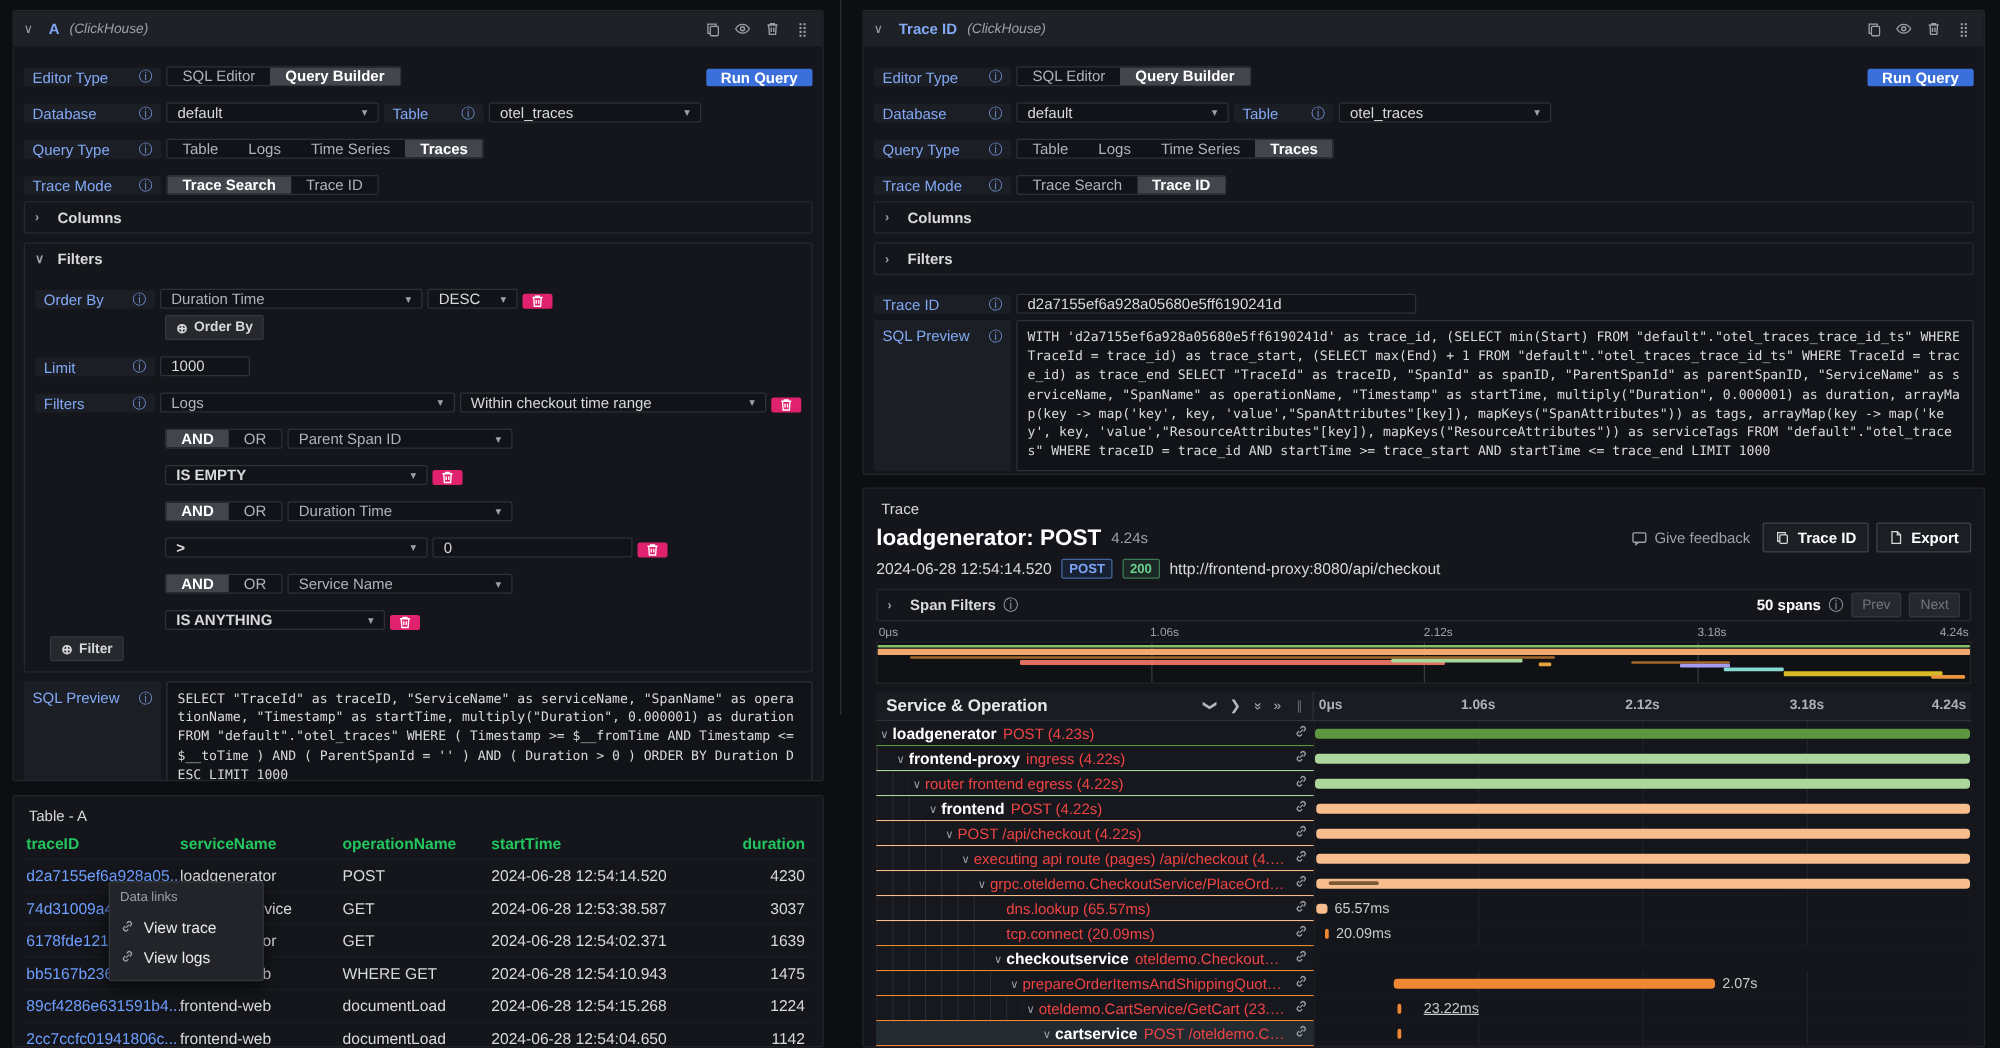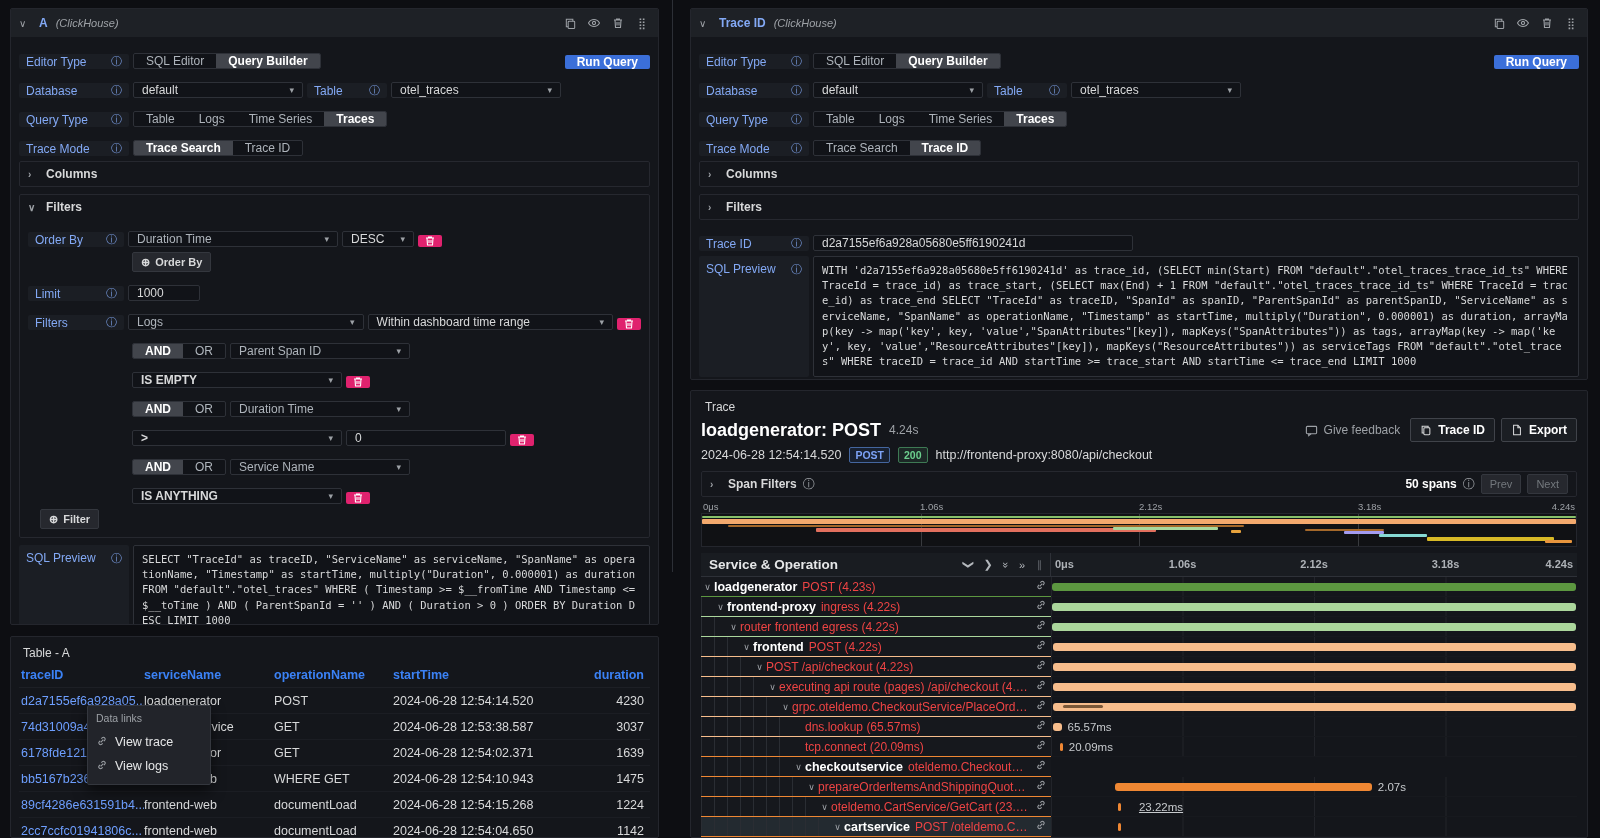--- a/index.html
+++ b/index.html
@@ -33,21 +33,21 @@
   .box { border:1px solid #26282f; border-radius:2px; margin-bottom:7px; }
   .boxhead { height:24px; display:flex; align-items:center; padding:0 8px; gap:6px; font-weight:bold; color:#d8d9da; cursor:pointer; }
   .boxbody { padding:4px 8px 8px; }
   .addbtn { background:#26282e; border:1px solid #34373e; border-radius:2px; color:#d8d9da; font-weight:bold;
     height:20px; display:inline-flex; align-items:center; padding:0 8px; gap:5px; cursor:pointer; font-size:11px; }
   .sqlcode { flex:1; background:#111318; border:1px solid #2e3138; border-radius:2px; padding:6px 8px;
     font-family:"DejaVu Sans Mono", monospace; font-size:10.5px; line-height:1.45; color:#d8d9da; white-space:pre-wrap; word-break:break-all; }
   .condrow { margin-left:104px; }
   
   .thdr, .trow { display:grid; grid-template-columns:123px 130px 119px 170px 1fr; padding:0 2px; align-items:center; }
-  .thdr { font-weight:bold; color:#3b82f6; height:26px; border-bottom:1px solid #1d1f25; font-size:12.5px; }
+  .thdr { font-weight:bold; color:#22c55e; height:26px; border-bottom:1px solid #1d1f25; font-size:12.5px; }
   .trow { height:26px; border-bottom:1px solid #1b1d23; font-size:12.5px; color:#d8d9da; }
   .trow .cid { color:#6e9fff; font-weight:500; cursor:pointer; overflow:hidden; white-space:nowrap; }
   .cdur { text-align:right; padding-right:4px; }
   .thdr .cdur { text-align:right; }
   .popup { position:absolute; left:76px; top:68px; width:124px; background:#22242a; border:1px solid #34373e;
     border-radius:2px; box-shadow:0 6px 14px rgba(0,0,0,.55); z-index:9; padding:6px 8px; }
   .popup .ptl { color:#9da1a6; font-size:10.5px; margin-bottom:6px; }
   .plink { display:flex; align-items:center; gap:7px; color:#e6e7e8; font-size:12.5px; height:24px; cursor:pointer; }
   .plink svg { stroke:#9da1a6; fill:none; stroke-width:1.2; }
   
@@ -214,21 +214,21 @@
         <div class="frow">
           <div class="flabel" style="width:96px">
               <span>Filters</span>
               <span class="inf">ⓘ</span>
             </div>
           <div class="select" style="width:240px">
               <span style="color:#aeb4bb">Logs</span>
               <span class="dn">▾</span>
             </div>
           <div class="select" style="width:250px">
-              <span>Within dashboard time range</span>
+              <span>Within checkout time range</span>
               <span class="dn">▾</span>
             </div>
           <div class="trash">
               <svg width="12" height="12" viewBox="0 0 12 12">
                 <path d="M2 3h8M4.5 3V2h3v1M3 3l.5 7h5L9 3M5 5v3M7 5v3"></path>
               </svg>
             </div>
         </div>
         <div class="frow condrow">
           <div class="seg">
@@ -277,21 +277,21 @@
           <div class="seg">
             <div class="opt sel" style="font-weight:bold">AND</div>
             <div class="opt">OR</div>
           </div>
           <div class="select" style="width:180px">
               <span style="color:#aeb4bb">Service Name</span>
               <span class="dn">▾</span>
             </div>
         </div>
         <div class="frow condrow">
-          <div class="select" style="width:210px">
+          <div class="select" style="width:176px">
               <span style="font-weight:bold">IS ANYTHING</span>
               <span class="dn">▾</span>
             </div>
           <div class="trash">
               <svg width="12" height="12" viewBox="0 0 12 12">
                 <path d="M2 3h8M4.5 3V2h3v1M3 3l.5 7h5L9 3M5 5v3M7 5v3"></path>
               </svg>
             </div>
         </div>
         <div class="frow" style="height:20px; margin-left:12px; margin-bottom:0;">

